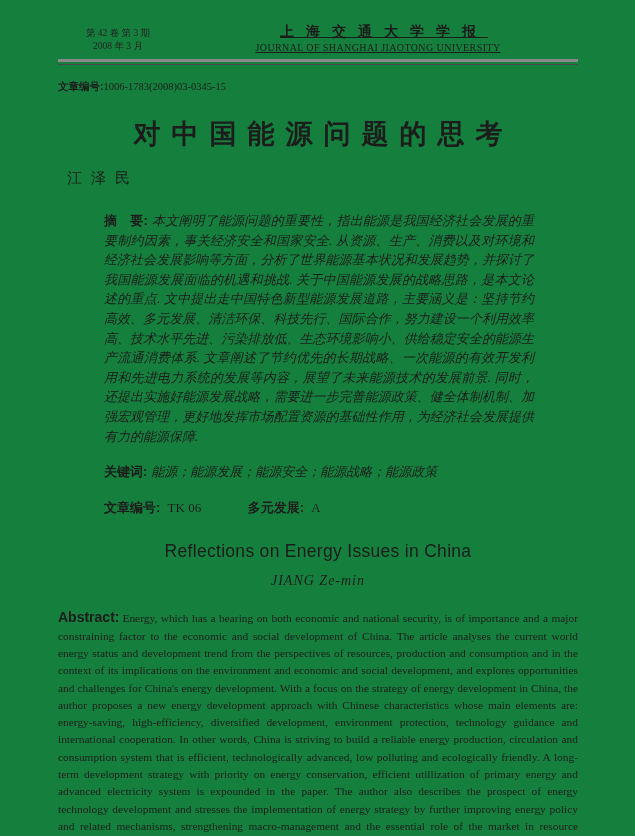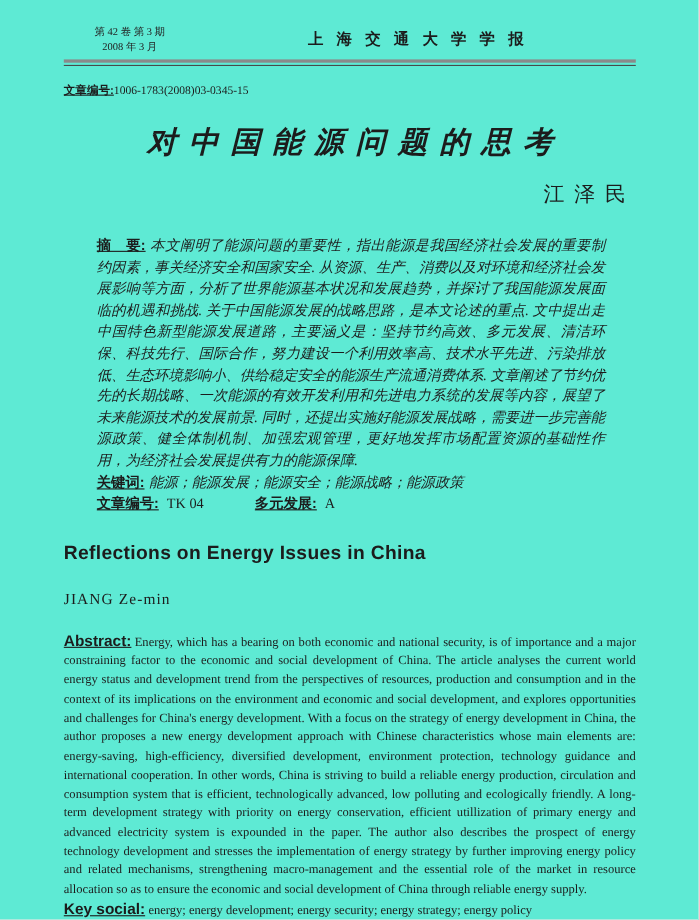--- a/index.html
+++ b/index.html
@@ -1,36 +1,36 @@
 <!DOCTYPE html>
 <html><head>
 <meta charset="utf-8">
 <style>
   html, body { margin: 0; padding: 0; background: #e8e8e6; }
   .page {
     position: relative;
     width: 635px;
     height: 836px;
     margin: 0 auto;
-    background: #5eead4;
+    background: #15803d;
     color: #1c1c1c;
     box-sizing: border-box;
     padding: 24px 57px 0 58px;
     overflow: hidden;
     font-family: "Liberation Serif", serif;
   }
 
   
   .journal-header {
     display: flex;
     justify-content: space-between;
     align-items: center;
   }
   .h-side { width: 120px; text-align: center; font-size: 9.5px; line-height: 13px; color: #222; }
-  .h-center { flex: 1; text-align: center; }
+  .h-center { flex: 1; text-align: center; text-decoration: underline; }
   .journal-cn {
     font-size: 14px;
     font-weight: bold;
     letter-spacing: 12px;
     padding-left: 12px;
     line-height: 16px;
   }
   .journal-en {
     font-size: 10px;
     letter-spacing: 0.4px;
@@ -43,66 +43,66 @@
     border-bottom: 1px solid #4a4a4a;
     height: 2px;
   }
 
   
   .article-no { margin: 15px 0 0 0; font-size: 10.5px; }
   .lbl-hei {
     font-family: "Liberation Sans", sans-serif;
     font-weight: bold;
     font-style: normal;
-    text-decoration: underline;
   }
 
   
   .title-cn {
     margin: 24px 0 0 0;
     text-align: center;
     font-size: 27px;
     font-weight: bold;
     letter-spacing: 11px;
     padding-left: 11px;
     line-height: 32px;
-    font-style: italic;
   }
   .author-cn {
     margin-top: 19px;
-    text-align: right;
-    font-size: 19px;
+    text-align: left;
+    font-size: 15px;
     letter-spacing: 9px;
     padding-left: 9px;
   }
 
   
   .abstract-cn {
     margin: 23px 28px 0 30px;
     font-size: 13px;
     line-height: 19.6px;
   }
-  .abstract-cn p { margin: 0; }
+  .abstract-cn p { margin: 16px; }
   .abs-body { text-align: justify; }
   .kaiti { font-style: italic; text-align: right; }
   .abstract-cn .lbl-hei { font-size: 13px; margin-right: 4px; }
   .clc-line .val { margin-right: 2px; }
   .clc-gap { display: inline-block; width: 38px; }
 
   
   .title-en {
     margin: 24px 0 0 0;
+    text-align: center;
     font-family: "Liberation Sans", sans-serif;
-    font-weight: bold;
+    font-weight: normal;
     font-size: 17.5px;
     letter-spacing: 0.3px;
   }
   .author-en {
-    margin-top: 25px;
-    text-align: left;
+    margin-top: 11px;
+    text-align: center;
+    font-style: italic;
     font-size: 14px;
     letter-spacing: 1px;
   }
 
   
   .abstract-en {
     margin-top: 20px;
     font-size: 11.4px;
     line-height: 17.3px;
   }
@@ -121,20 +121,21 @@
 
 <div class="page">
 
   <div class="journal-header">
     <div class="h-side">
       <div>第 42 卷 第 3 期</div>
       <div>2008 年 3 月</div>
     </div>
     <div class="h-center">
       <div class="journal-cn">上海交通大学学报</div>
+      <div class="journal-en">JOURNAL OF SHANGHAI JIAOTONG UNIVERSITY</div>
     </div>
   </div>
 
   <div class="header-rule"></div>
 
   <p class="article-no">
     <span class="lbl-hei">文章编号:</span><span>1006-1783(2008)03-0345-15</span>
   </p>
 
   <h1 class="title-cn">对中国能源问题的思考</h1>
@@ -143,21 +144,21 @@
 
   <section class="abstract-cn">
     <p class="abs-body">
       <span class="lbl-hei">摘　要:</span><span class="kaiti">本文阐明了能源问题的重要性，指出能源是我国经济社会发展的重要制约因素，事关经济安全和国家安全. 从资源、生产、消费以及对环境和经济社会发展影响等方面，分析了世界能源基本状况和发展趋势，并探讨了我国能源发展面临的机遇和挑战. 关于中国能源发展的战略思路，是本文论述的重点. 文中提出走中国特色新型能源发展道路，主要涵义是：坚持节约高效、多元发展、清洁环保、科技先行、国际合作，努力建设一个利用效率高、技术水平先进、污染排放低、生态环境影响小、供给稳定安全的能源生产流通消费体系. 文章阐述了节约优先的长期战略、一次能源的有效开发利用和先进电力系统的发展等内容，展望了未来能源技术的发展前景. 同时，还提出实施好能源发展战略，需要进一步完善能源政策、健全体制机制、加强宏观管理，更好地发挥市场配置资源的基础性作用，为经济社会发展提供有力的能源保障.</span>
     </p>
     <p class="kw-line">
       <span class="lbl-hei">关键词:</span><span class="kaiti">能源；能源发展；能源安全；能源战略；能源政策</span>
     </p>
     <p class="clc-line">
       <span class="lbl-hei">文章编号:</span>
-      <span class="val">TK 04</span>
+      <span class="val">TK 06</span>
       <span class="clc-gap"></span>
       <span class="lbl-hei">多元发展:</span>
       <span class="val">A</span>
     </p>
   </section>
 
   <h2 class="title-en">Reflections on Energy Issues in China</h2>
 
   <div class="author-en">JIANG Ze-min</div>
 

